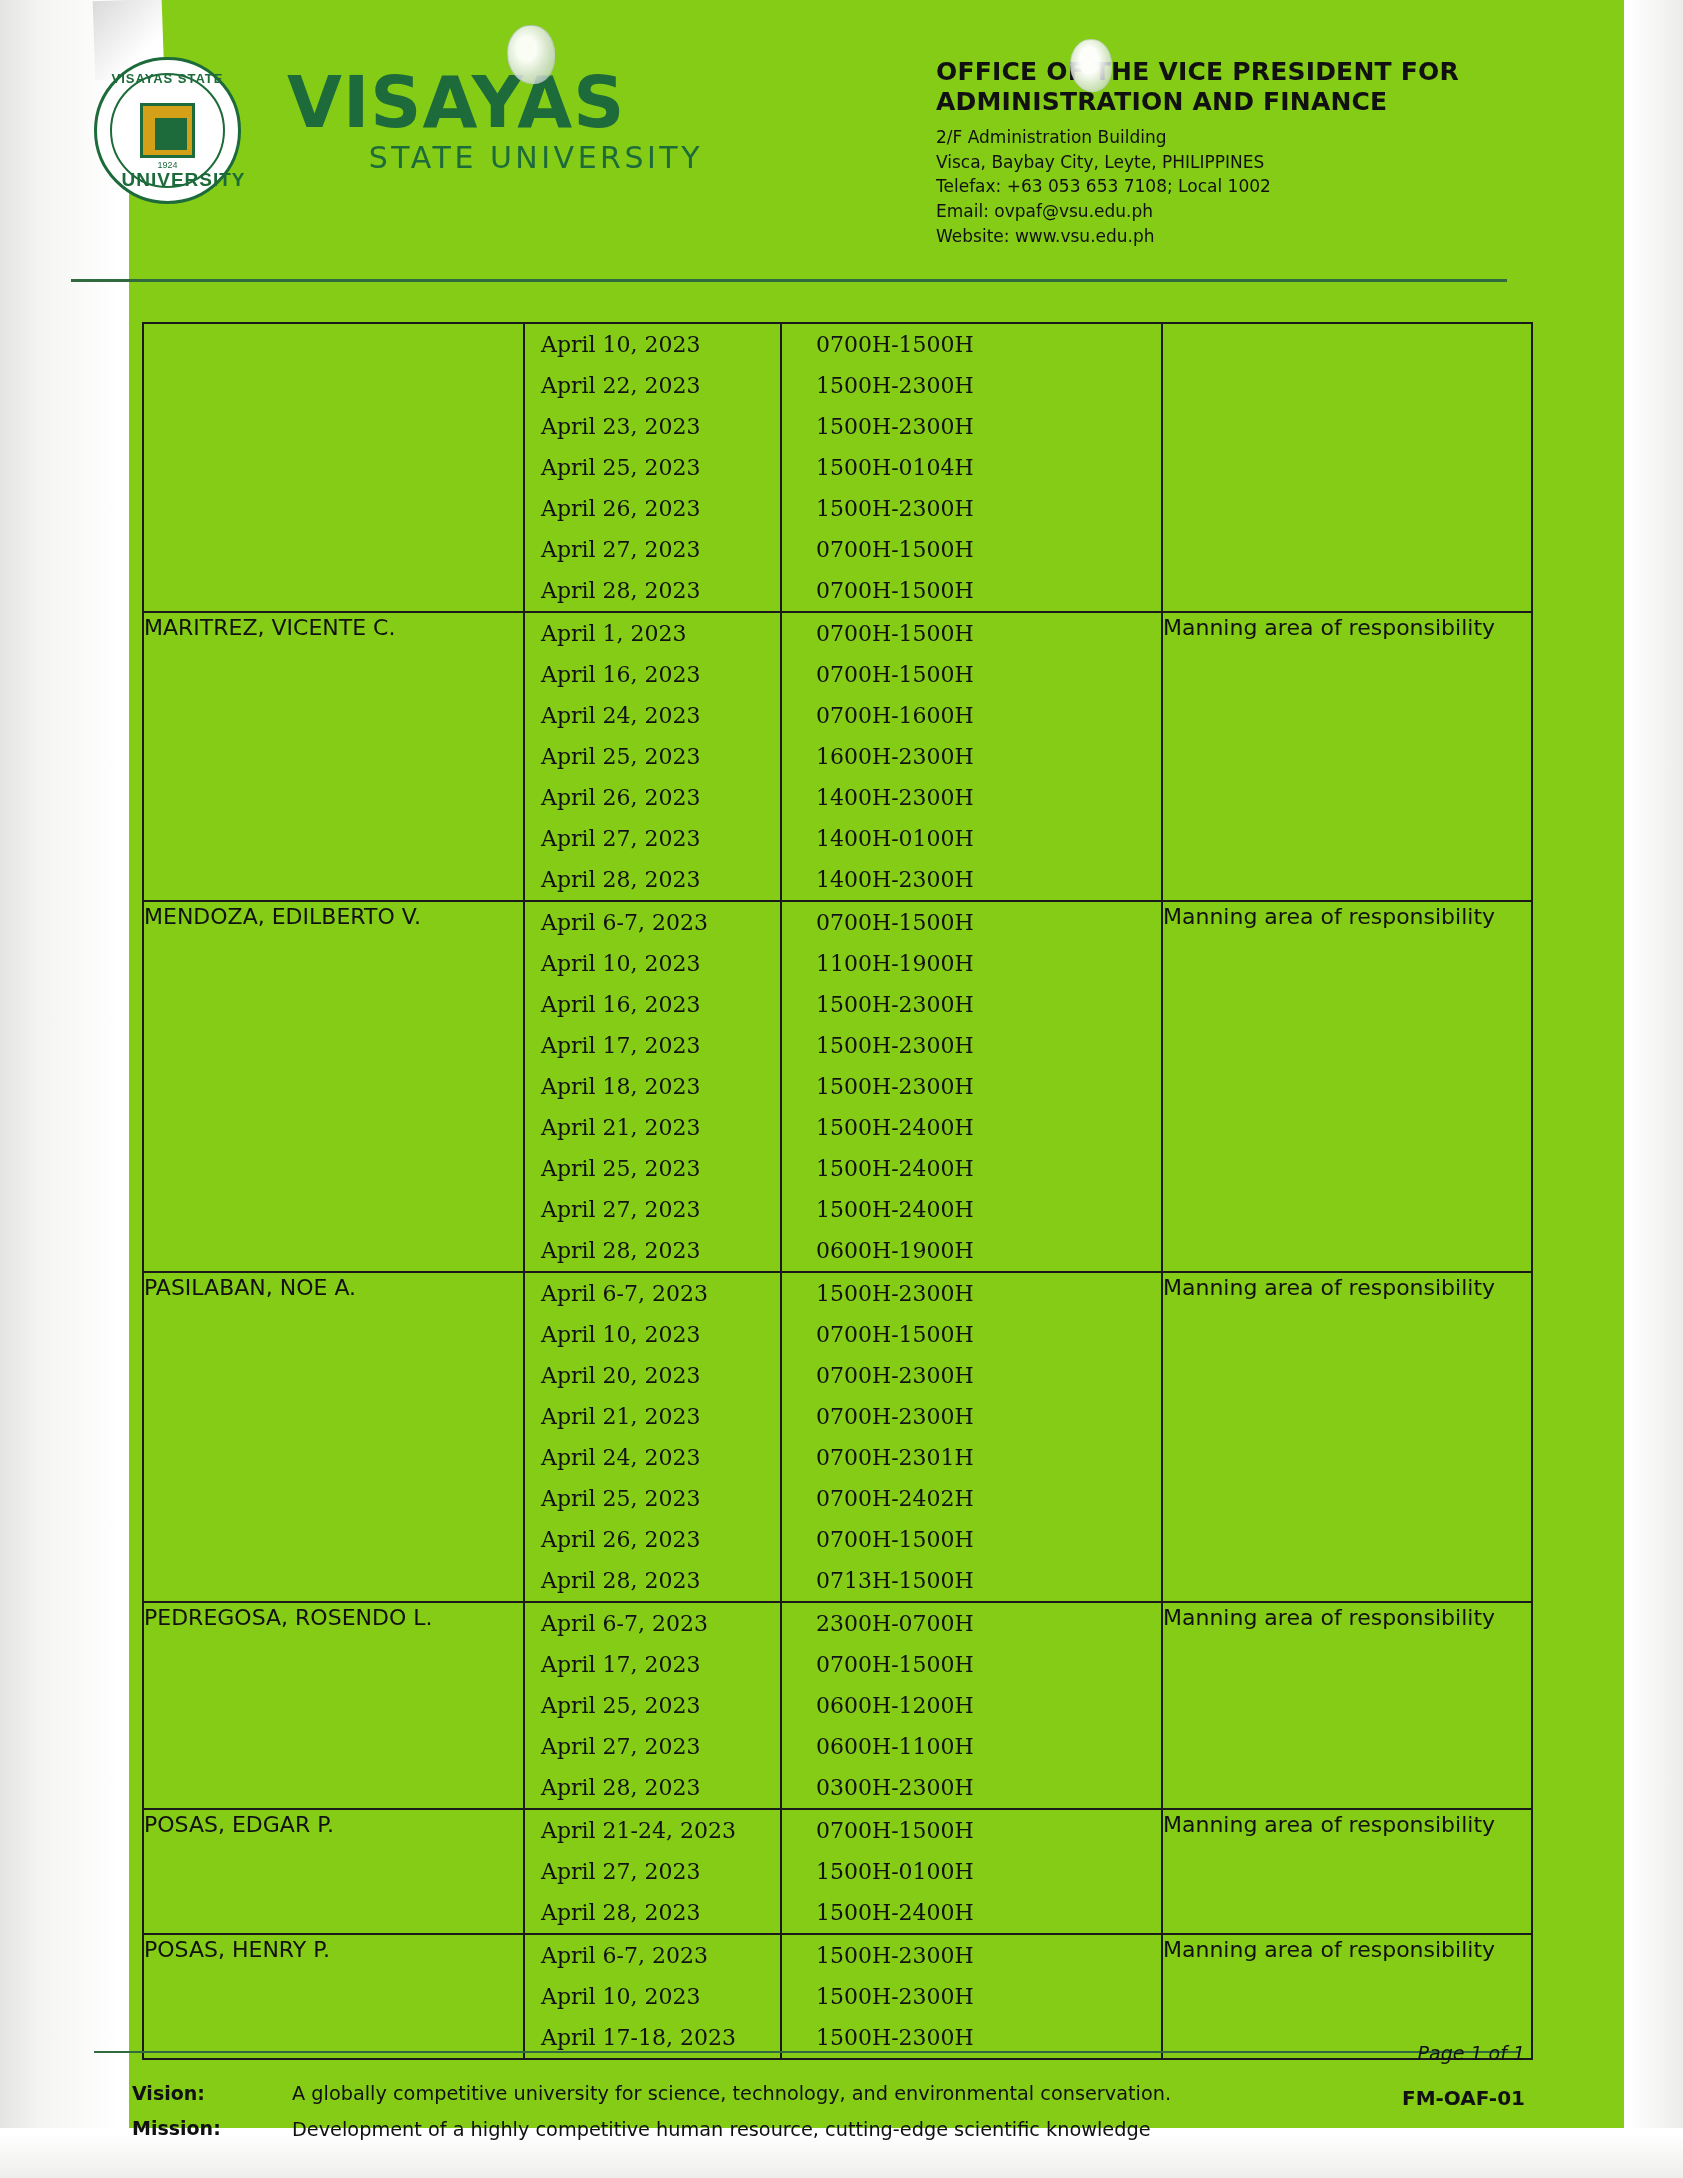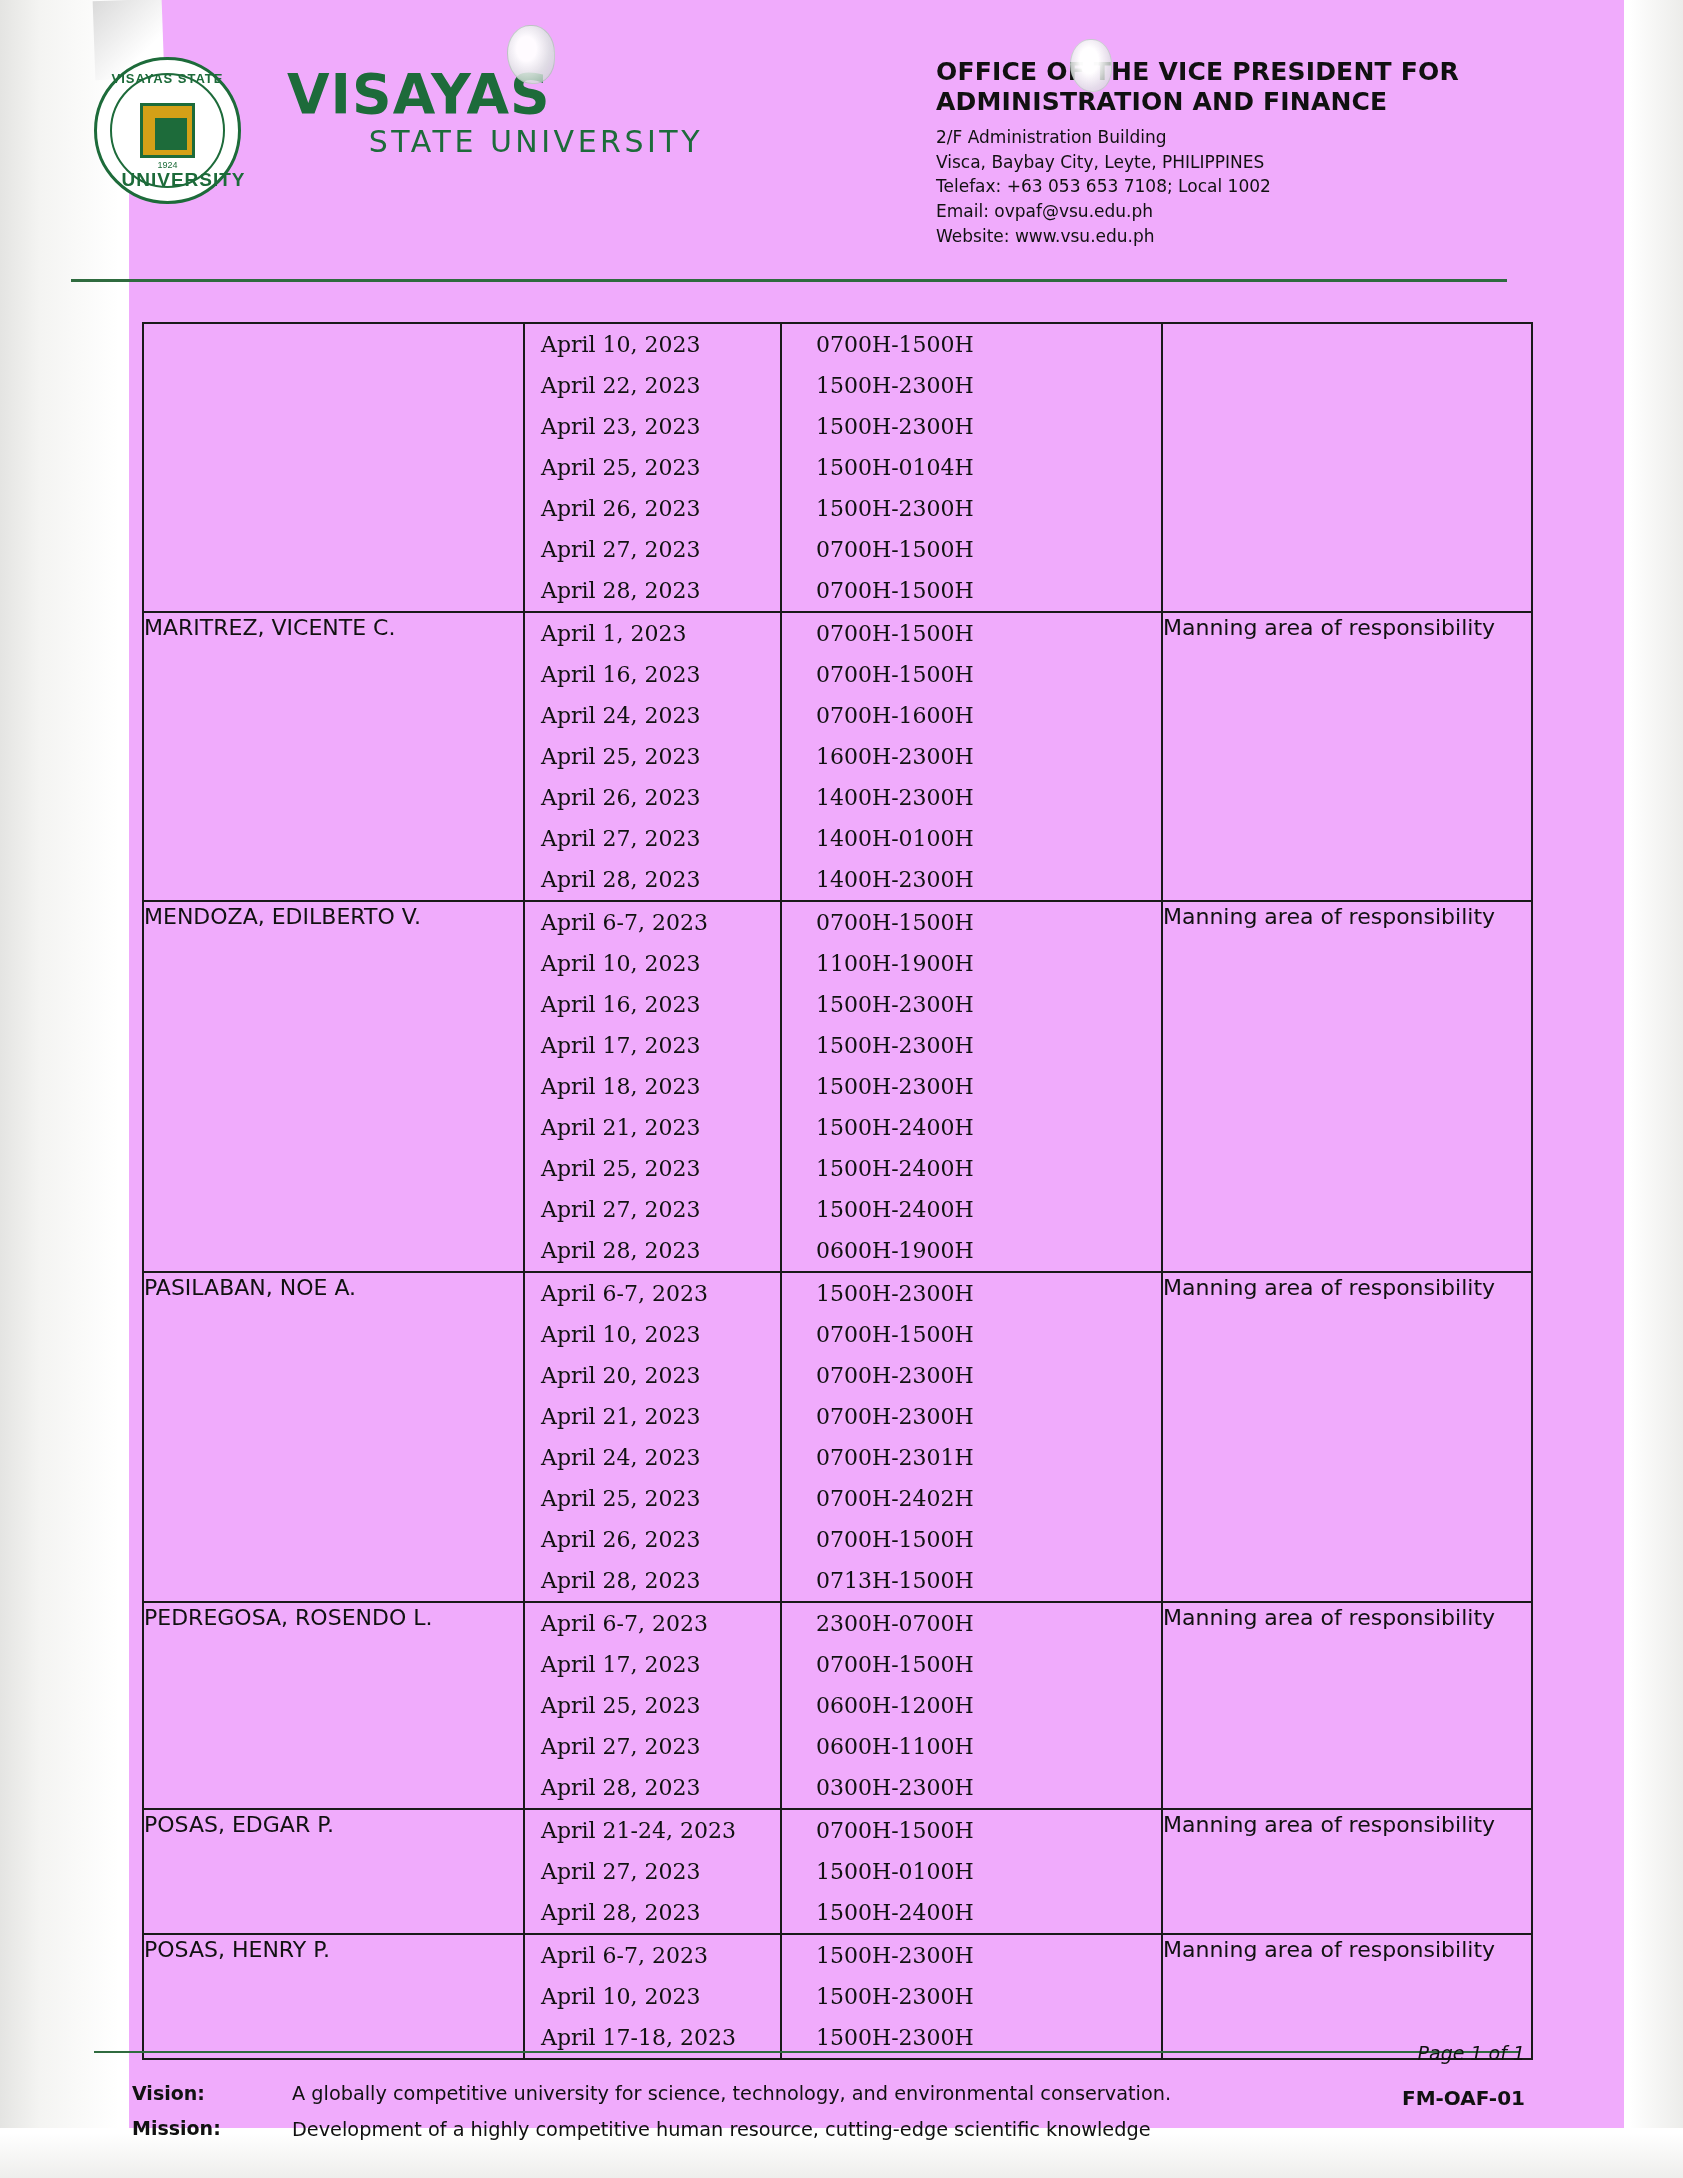--- a/index.html
+++ b/index.html
@@ -15,21 +15,21 @@
     color: #111;
     overflow: hidden;
   }
 
   
   .page {
     position: absolute;
     left: 0; top: 0;
     width: 1683px;
     height: 2178px;
-    background: #f0abfc;
+    background: #84cc16;
   }
 
   
   .scan-edge-left {
     position: absolute;
     left: 0; top: 0;
     width: 129px; height: 2178px;
     background: linear-gradient(to right, #e4e4e2 0px, #f4f4f2 40px, #ffffff 119px);
     pointer-events: none;
   }
@@ -132,21 +132,21 @@
   }
 
   .wordmark {
     position: absolute;
     left: 287px;
     top: 67px;
     width: 416px;
   }
   .wordmark .vsu-name {
     font-family: "DejaVu Sans", sans-serif;
-    font-size: 55px;
+    font-size: 71px;
     font-weight: bold;
     color: #1d6b3a;
     letter-spacing: 1px;
     line-height: 1;
   }
   .wordmark .vsu-sub {
     font-family: "DejaVu Sans", sans-serif;
     font-size: 30px;
     color: #1d6b3a;
     letter-spacing: 3.5px;

